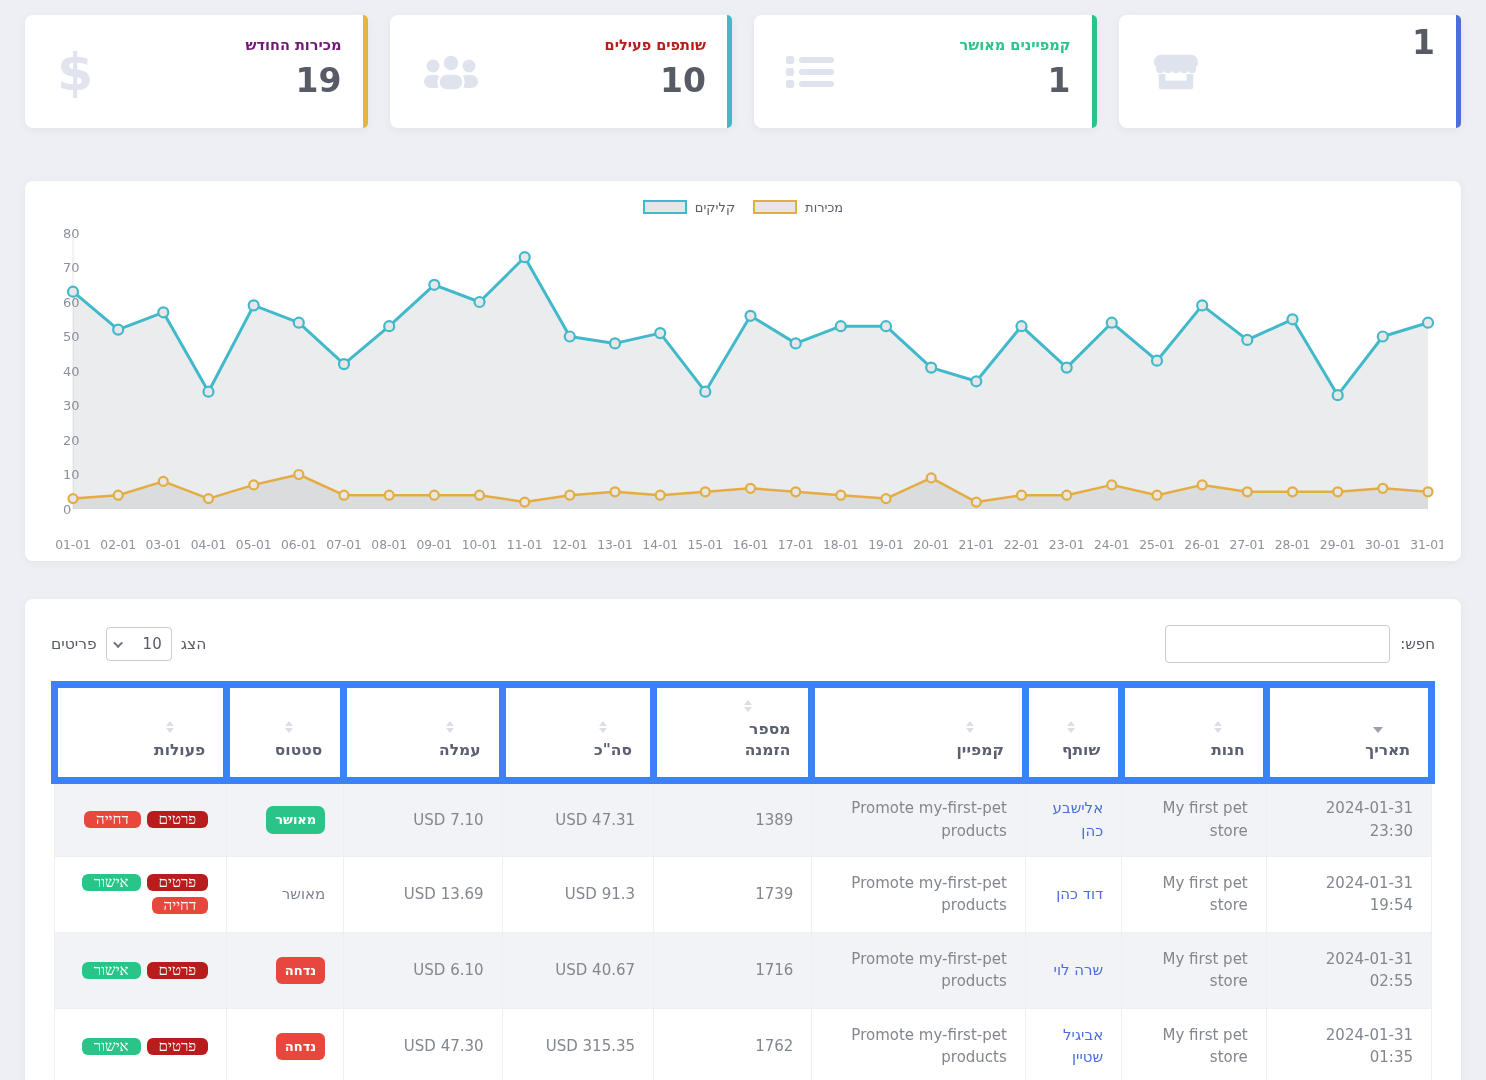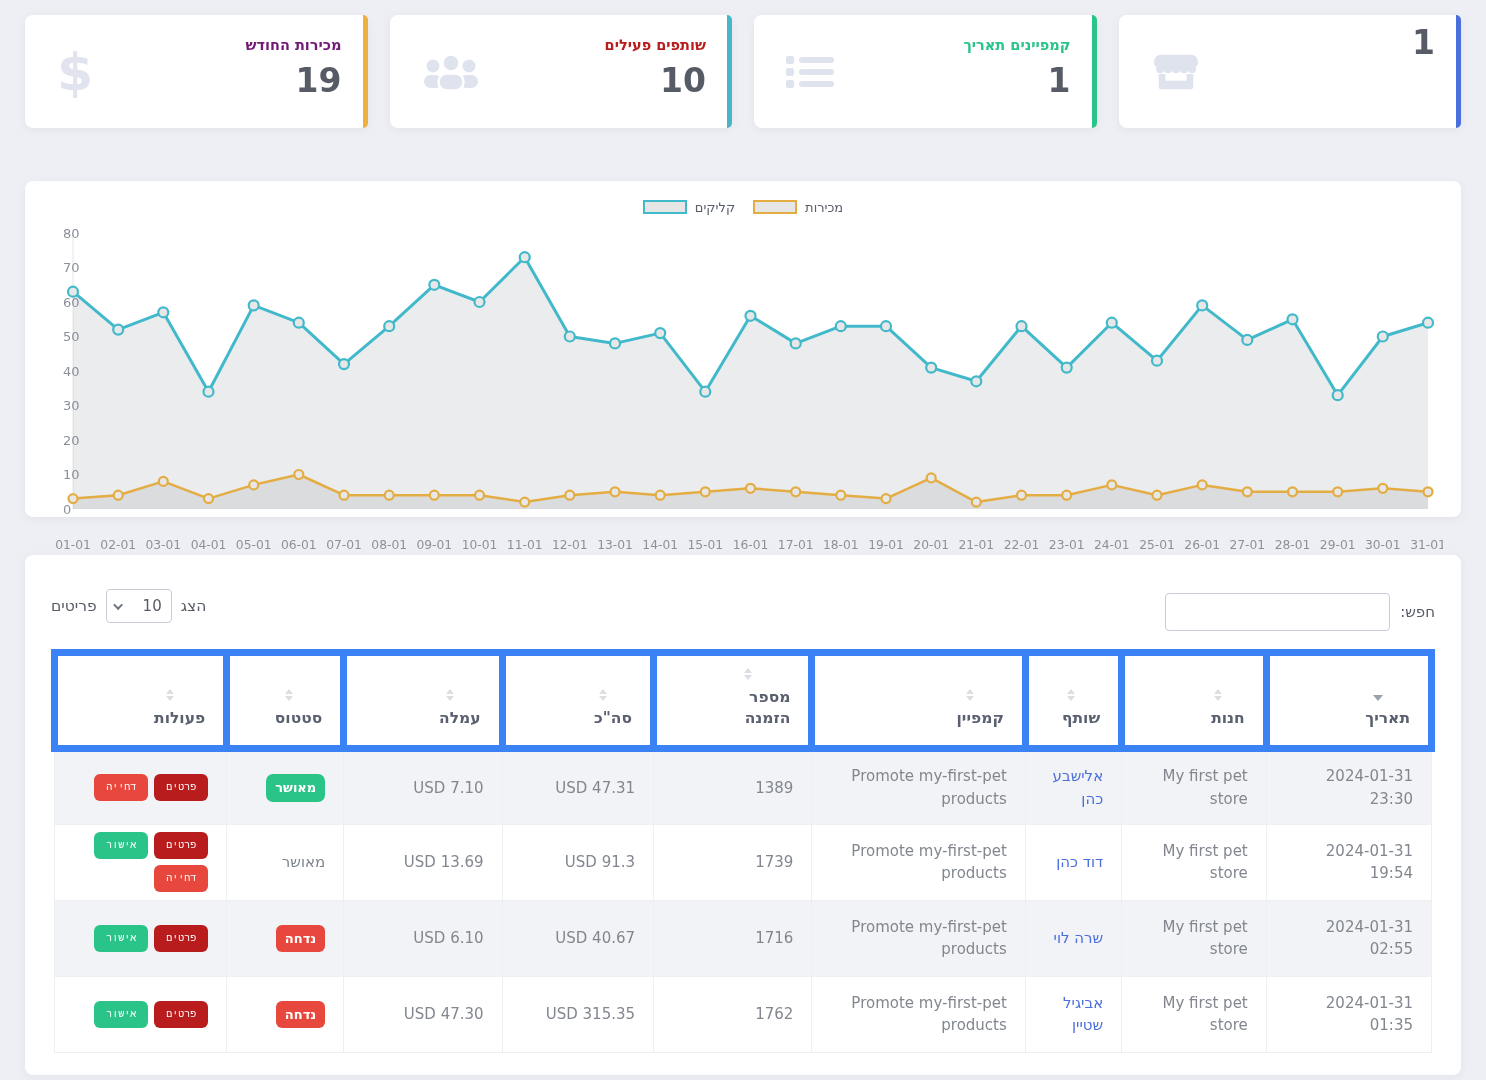--- a/index.html
+++ b/index.html
@@ -22,33 +22,33 @@
     border-radius: 0 8px 8px 0;
   }
   .card-title { padding: 22px 26px 0 0; font-size: 14.5px; font-weight: bold; text-align: right; }
   .card-value { padding: 8px 26px 0 0; font-size: 33px; font-weight: bold; color: #565b66; text-align: right; }
   .card-icon { position: absolute; left: 32px; top: 50%; transform: translateY(-50%); color: #dfe3ee; }
   .card-icon svg { display: block; fill: #dfe3ee; }
   .dollar-glyph { font-size: 52px; font-weight: bold; color: #e1e4ef; line-height: 1; }
 
   
   .panel { background: #fff; border-radius: 8px; box-shadow: 0 2px 8px rgba(80,90,110,.07); }
-  .chart-panel { margin: 53px 25px 0 25px; height: 336px; padding: 14px 18px 0 18px; }
+  .chart-panel { margin: 53px 25px 0 25px; height: 380px; padding: 14px 18px 0 18px; }
   .table-panel { margin: 38px 25px 0 25px; padding: 26px 26px 20px 26px; min-height: 520px; }
 
   
   .legend { direction: ltr; display: flex; justify-content: center; align-items: center; gap: 18px; height: 24px; }
   .legend-item { display: flex; align-items: center; gap: 8px; cursor: pointer; }
   .legend-box { width: 44px; height: 14px; background: #e6e6e6; border: 2px solid #999; }
   .legend-label { font-size: 13px; color: #595f6a; }
   #chart svg { display: block; }
 
   
   .controls { display: flex; justify-content: space-between; align-items: center; margin-bottom: 18px; }
-  .search-group { display: flex; align-items: center; gap: 10px; font-size: 15px; color: #565b66; margin-top: 12px; }
+  .search-group { display: flex; align-items: center; gap: 10px; font-size: 15px; color: #565b66; }
   .search-input { width: 225px; height: 38px; border: 1px solid #c9ccd6; border-radius: 4px; outline: none; padding: 0 8px; font-size: 15px; }
   .show-group { display: flex; align-items: center; gap: 9px; font-size: 15.5px; color: #565b66; }
   .select-box {
     width: 66px; height: 34px; border: 1px solid #c9ccd6; border-radius: 4px; background: #fff;
     display: flex; align-items: center; justify-content: space-between; padding: 0 9px; cursor: pointer;
   }
   .select-value { font-size: 15px; color: #565b66; }
   .chevron { width: 7px; height: 7px; border-left: 2px solid #6d7380; border-bottom: 2px solid #6d7380; transform: rotate(-45deg) translateY(-2px); }
 
   
@@ -86,22 +86,22 @@
   .cell-line { display: block; }
   .partner-link { color: #4a6fdc; cursor: pointer; }
 
   .badge { display: inline-block; padding: 4px 9px; border-radius: 6px; font-size: 13px; font-weight: bold; color: #fff; }
   .badge-green { background: #2bc488; border-radius: 7px; }
   .badge-red { background: #e8473d; }
   .status-text { color: #7e848f; }
 
   .actions-cell { padding: 6px 18px; }
   .actions-wrap { display: flex; flex-wrap: wrap; gap: 6px; justify-content: flex-start; }
-  .btn { border: none; border-radius: 6px; padding: 8px 12px; font-size: 10px; color: #fff; cursor: pointer;
-         font-family: Liberation Mono, monospace; }
+  .btn { border: none; border-radius: 6px; padding: 0 12px; font-size: 15px; color: #fff; cursor: pointer;
+         font-family: Liberation Serif, serif; }
   .btn-teal { background: #b91c1c; }
   .btn-green { background: #2bc488; }
   .btn-red { background: #e8473d; }
 </style>
 </head>
 <body>
 
 <div class="cards-row">
 
   <div class="card">
@@ -116,21 +116,21 @@
         <circle cx="34.4" cy="21" r="4.2"></circle>
           <circle cx="42.7" cy="21" r="4.2"></circle>
         <path d="M8 26 h36 v13 a3 3 0 0 1 -3 3 H11 a3 3 0 0 1 -3 -3 z"></path>
         <rect x="15" y="26" width="22" height="7" fill="#ffffff"></rect>
       </svg>
     </div>
   </div>
 
   <div class="card">
     <div class="card-accent" style="background: rgb(43, 196, 136);"></div>
-    <div class="card-title" style="color: rgb(43, 196, 136);">קמפיינים תאריך</div>
+    <div class="card-title" style="color: rgb(43, 196, 136);">קמפיינים מאושר</div>
     <div class="card-value">1</div>
     <div class="card-icon">
       <svg width="48" height="34" viewBox="0 0 48 34">
         <rect x="0" y="1" width="8" height="8" rx="2"></rect>
           <rect x="13" y="2" width="35" height="6" rx="3"></rect>
         <rect x="0" y="13" width="8" height="8" rx="2"></rect>
           <rect x="13" y="14" width="35" height="6" rx="3"></rect>
         <rect x="0" y="25" width="8" height="8" rx="2"></rect>
           <rect x="13" y="26" width="35" height="6" rx="3"></rect>
       </svg>

